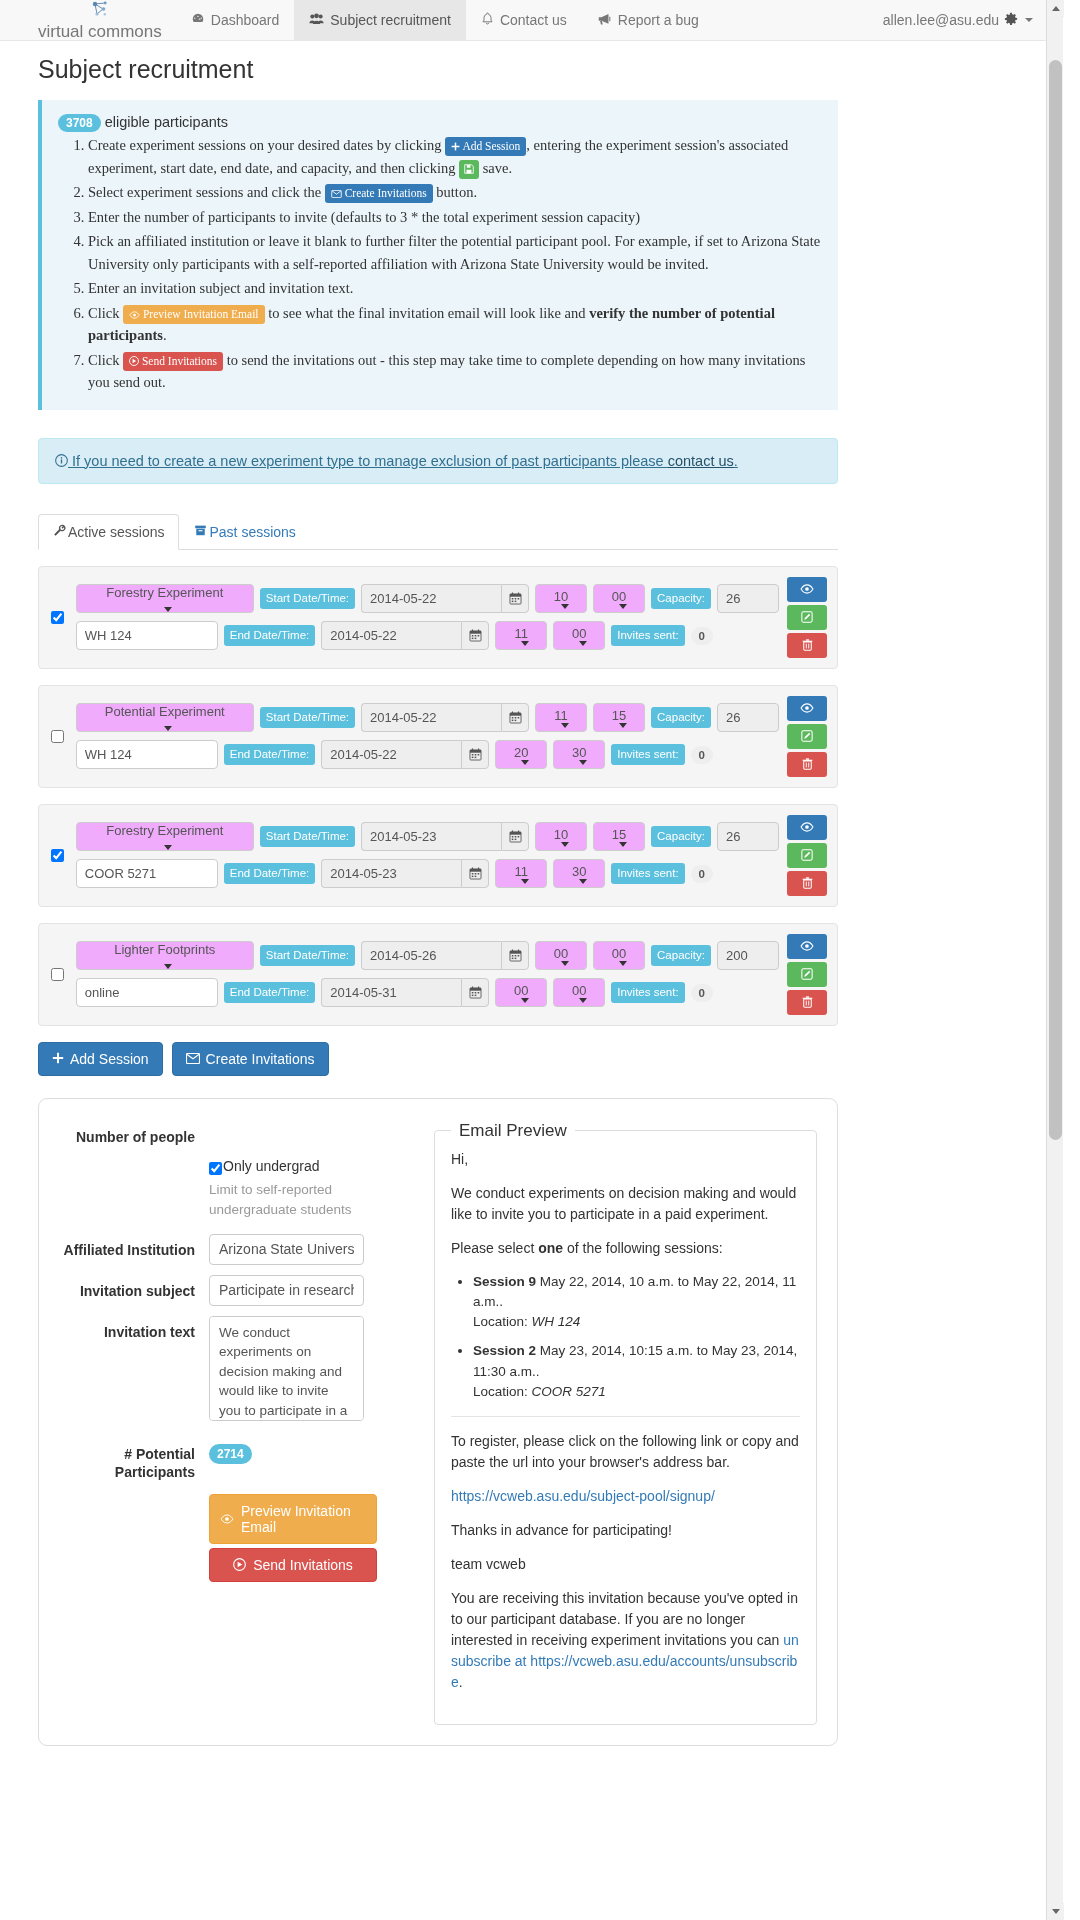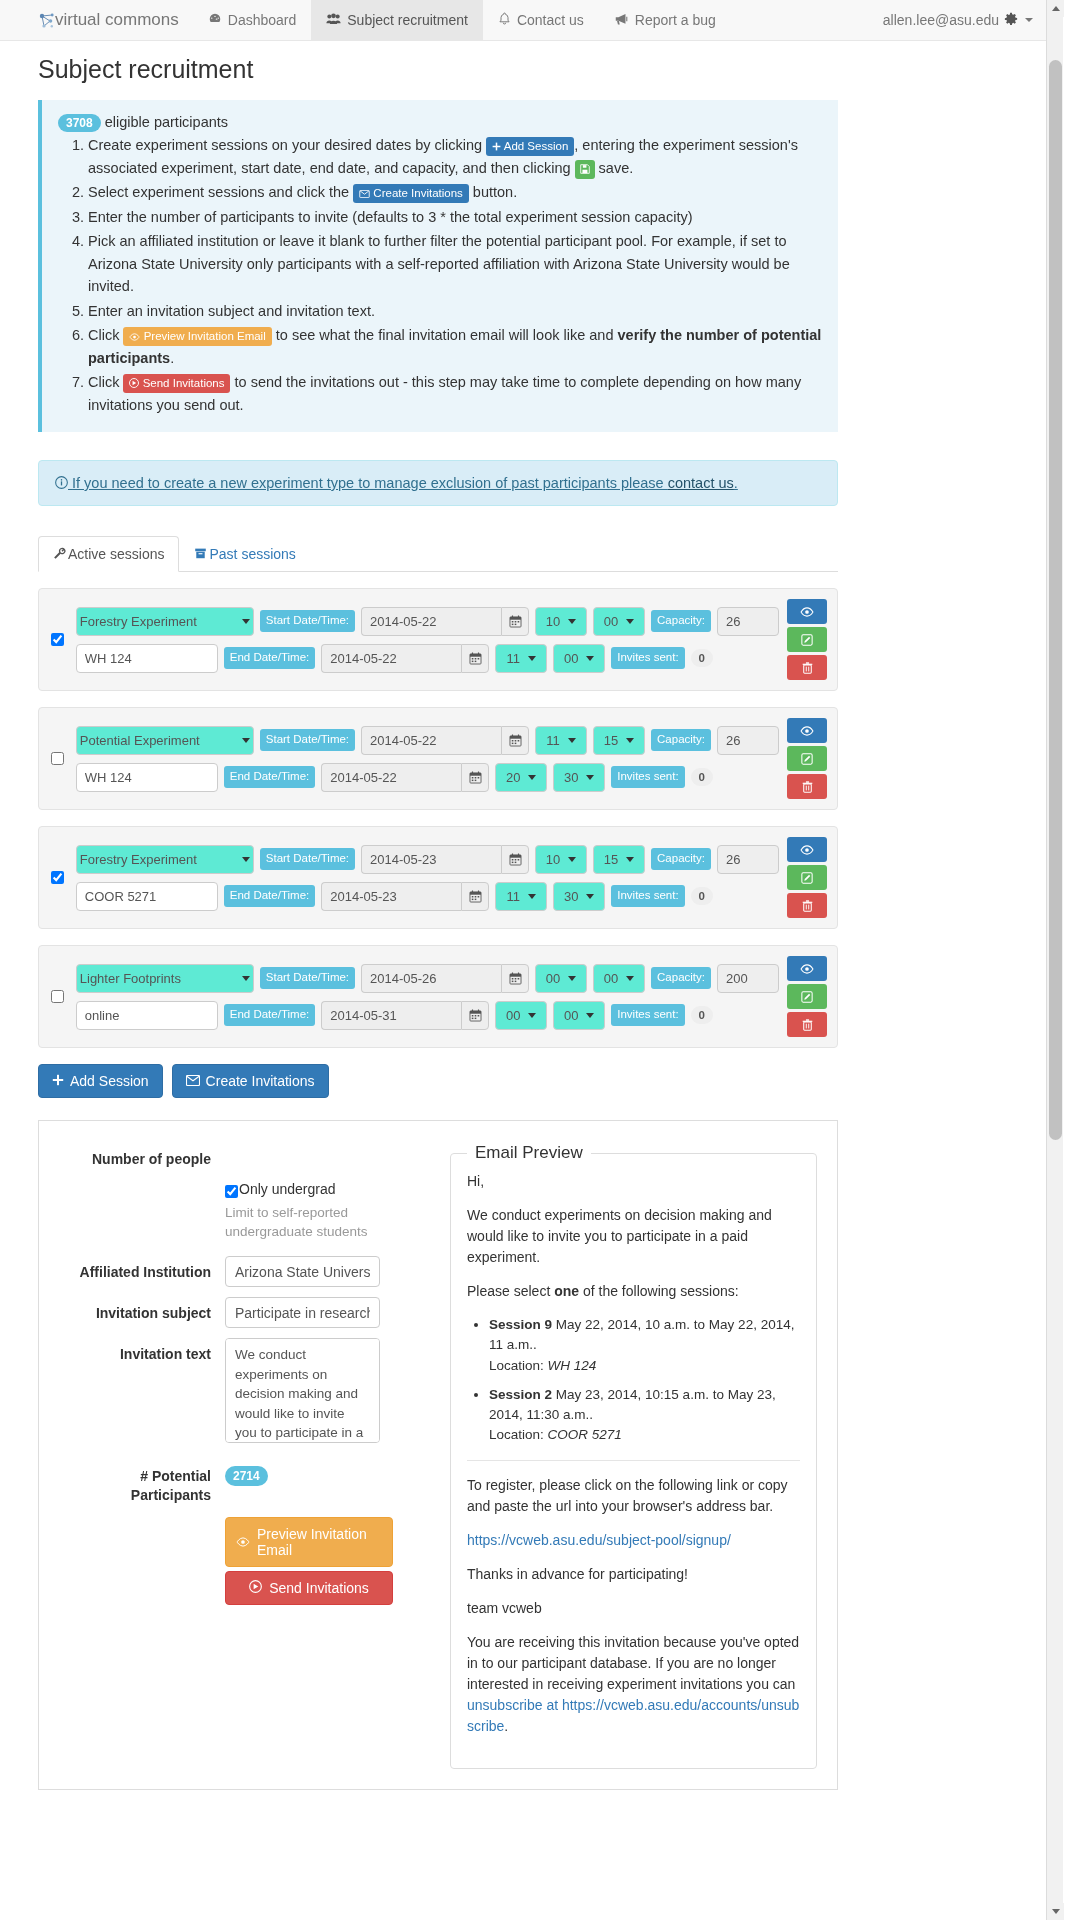--- a/index.html
+++ b/index.html
@@ -11,22 +11,22 @@
     overflow:hidden; position:relative;
   }
   .page { width:1063px; height:1920px; position:relative; background:#fff; }
 
   
   .navbar {
     height:41px; background:#f8f8f8; border-bottom:1px solid #e7e7e7;
     display:flex; align-items:stretch; position:relative;
   }
   .brand {
-    display:flex; align-items:center; padding:0 14px 0 38px;
-    font-size:17px; color:#777; height:100%; text-decoration:none;
+    display:flex; align-items:center; gap:5px; padding:0 14px 0 38px;
+    font-size:17px; color:#777; height:100%; text-decoration:none;flex-direction:column;
   }
   .brand .logo { width:17px; height:17px; position:relative; flex:0 0 auto; }
   .nav-link {
     display:flex; align-items:center; gap:6px; padding:0 15px;
     color:#777; font-size:14px; text-decoration:none; height:100%;
   }
   .nav-link.active { background:#e7e7e7; color:#555; }
   .nav-right {
     margin-left:auto; display:flex; align-items:center;
     padding:0 30px 0 0; color:#777; font-size:14px; gap:5px;
@@ -50,21 +50,21 @@
     background:#ebf5fa; border-left:4px solid #5bc0de;
     padding:14px 16px 14px 16px; margin-bottom:28px;
   }
   .badge {
     display:inline-block; background:#5bc0de; color:#fff;
     border-radius:10px; padding:2px 8px; font-size:12px; font-weight:bold;
     line-height:1.2; vertical-align:middle;
   }
   .eligible-line { font-size:14.5px; color:#333; margin-bottom:2px; }
   ol.steps { margin:0; padding-left:30px; }
-  ol.steps li { margin-bottom:2px; line-height:1.55; font-size:14.5px; }
+  ol.steps li { margin-bottom:2px; line-height:1.55; font-size:14.5px;font-family:Liberation Serif, serif; }
 
   .btn-mini {
     display:inline-block; border-radius:3px; color:#fff;
     font-size:11.5px; padding:2px 6px; line-height:1.3;
     vertical-align:baseline; white-space:nowrap;
   }
   .btn-mini.blue { background:#337ab7; }
   .btn-mini.green { background:#5cb85c; padding:2px 5px; }
   .btn-mini.orange { background:#f0ad4e; }
   .btn-mini.red { background:#d9534f; }
@@ -98,23 +98,23 @@
   .sess-check input { width:13px; height:13px; margin:0; }
   .sess-fields { flex:1; display:flex; flex-direction:column; gap:8px; }
   .sess-line { display:flex; align-items:center; gap:6px; }
 
   .form-control {
     height:29px; border:1px solid #ccc; border-radius:4px; background:#fff;
     font-size:13px; color:#555; padding:0 8px; line-height:27px;
     font-family:"Liberation Sans", sans-serif;
   }
   .sel {
-    background:#5eead4; border:1px solid #ccc; border-radius:4px; height:29px;
+    background:#f0abfc; border:1px solid #ccc; border-radius:4px; height:29px;
     display:flex; align-items:center; justify-content:space-between;
-    padding:0 3px; font-size:13px; color:#555;
+    padding:0 3px; font-size:13px; color:#555;flex-direction:column;
   }
   .sel .caret2 {
     width:0;height:0;border-left:4px solid transparent;
     border-right:4px solid transparent;border-top:5px solid #333; margin-left:7px;
   }
   .sel-exp { width:178px; }
   .sel-hh, .sel-mm { width:52px; justify-content:center; }
   .sel-hh .caret2, .sel-mm .caret2 { margin-left:8px; }
   .loc-input { width:142px; }
   .date-group { display:flex; }
@@ -147,22 +147,22 @@
   
   .main-btns { display:flex; gap:9px; margin:14px 0 22px 0; }
   .btn {
     border-radius:4px; color:#fff; font-size:14px; padding:8px 13px;
     display:inline-flex; align-items:center; gap:6px; border:1px solid transparent;
   }
   .btn.primary { background:#337ab7; border-color:#2e6da4; }
 
   
   .panel {
-    border:1px solid #ddd; border-radius:0; background:#fff;
-    padding:22px 20px 20px 36px; display:flex; gap:20px;
+    border:1px solid #ddd; border-radius:9px; background:#fff;
+    padding:22px 20px 20px 20px; display:flex; gap:20px;
   }
   .form-left { width:355px; flex:0 0 355px; }
   .frow { display:flex; margin-bottom:8px; }
   .frow .flabel {
     width:150px; flex:0 0 150px; text-align:right; padding-right:14px;
     font-weight:bold; font-size:14px; color:#333; line-height:1.35; padding-top:7px;
   }
   .frow .fcontrol { flex:1; }
   .inp {
     width:155px; height:31px; border:1px solid #ccc; border-radius:4px;

